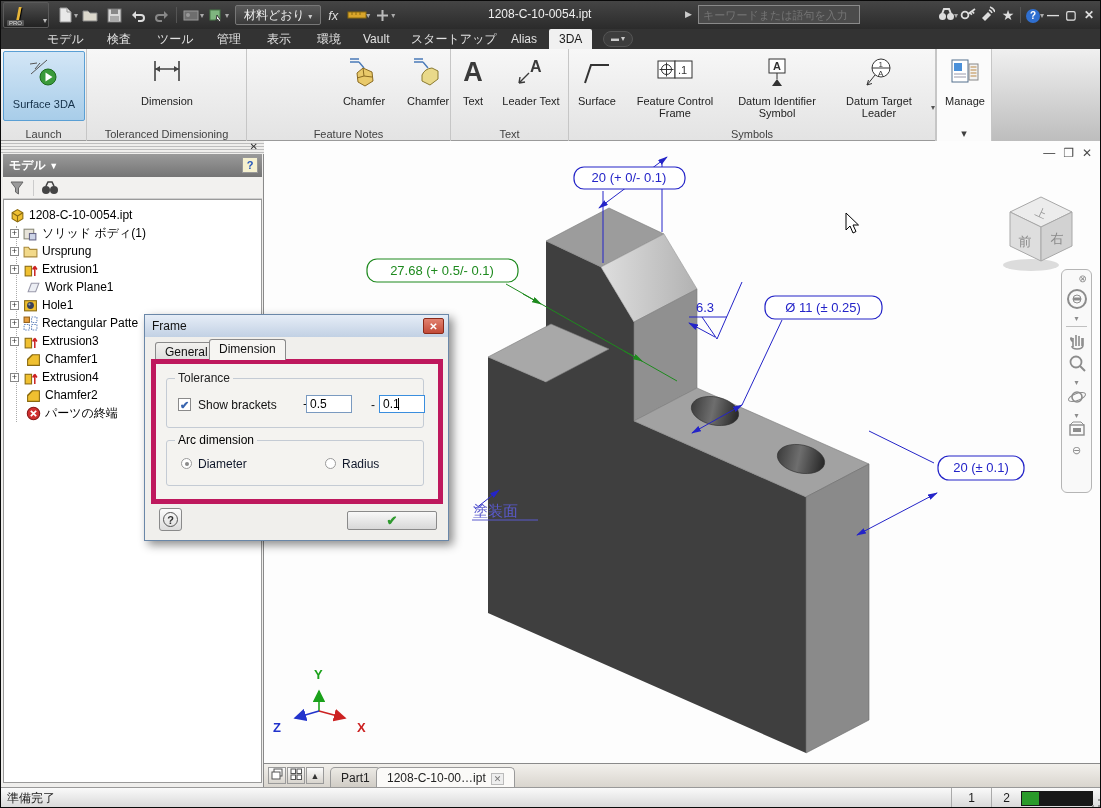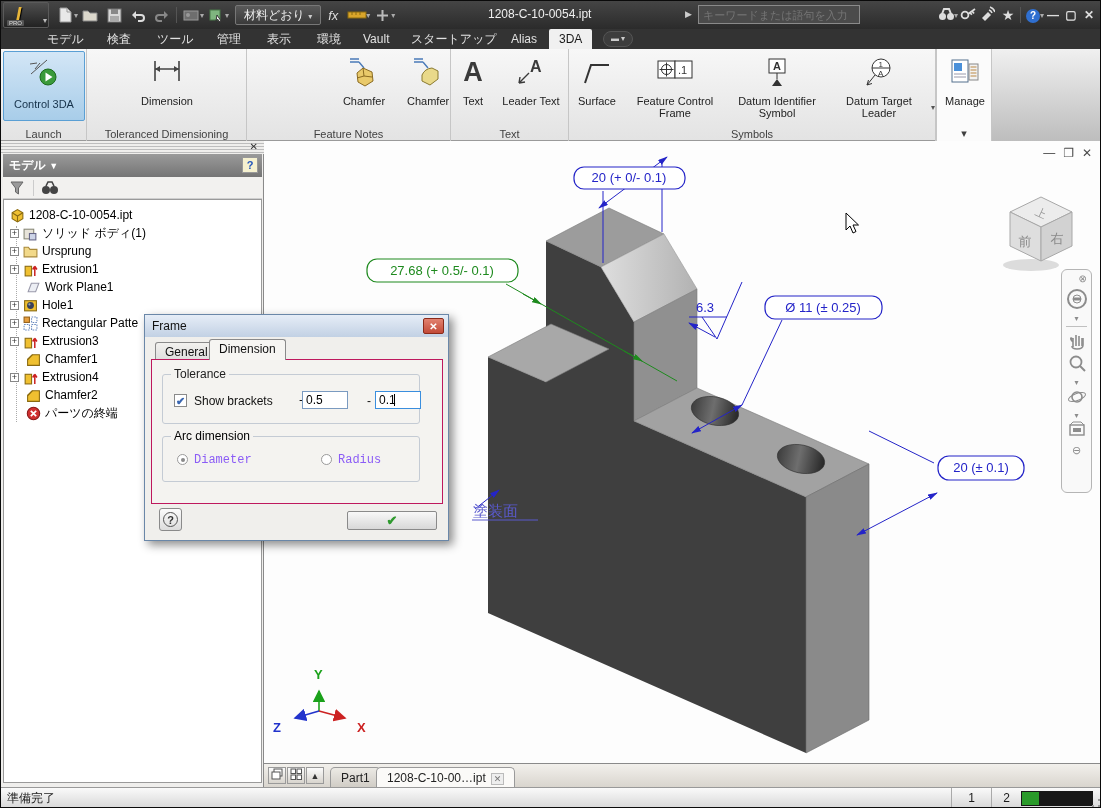--- a/index.html
+++ b/index.html
@@ -71,27 +71,27 @@
   .sprog .g{position:absolute;left:1px;top:1px;width:17px;height:13px;background:#2a9a2a;}
   .sgrip{position:absolute;right:1px;bottom:1px;width:10px;height:10px;background:
     radial-gradient(circle at 8px 2px,#999 1px,transparent 1.5px),
     radial-gradient(circle at 8px 8px,#999 1px,transparent 1.5px),
     radial-gradient(circle at 2px 8px,#999 1px,transparent 1.5px);}
   
   .dialog{position:absolute;left:143px;top:313px;width:305px;height:227px;background:#f0efec;border:1px solid #6a87a8;box-shadow:4px 4px 9px rgba(0,0,0,.45);z-index:50;}
   .dlg-title{position:absolute;left:0;top:0;width:100%;height:22px;background:linear-gradient(#e6edf7,#c2d1e4);font-size:12px;color:#111;line-height:22px;padding-left:7px;}
   .dlg-close{position:absolute;right:4px;top:3px;width:21px;height:16px;background:linear-gradient(#e28270,#c24a38);border:1px solid #8a2a1a;border-radius:2px;color:#fff;font-size:10px;text-align:center;line-height:15px;font-weight:bold;}
   .dlg-tab{position:absolute;height:19px;line-height:18px;font-size:12px;padding:0 9px;border:1px solid #8a8a8a;border-bottom:none;border-radius:3px 3px 0 0;color:#111;}
-  .dlg-frame{position:absolute;left:6px;top:44px;width:292px;height:145px;background:#f4f3f0;border:1px solid #be185d;}
+  .dlg-frame{position:absolute;left:6px;top:44px;width:292px;height:145px;background:#f4f3f0;border:5px solid #be185d;}
   .groupbox{position:absolute;border:1px solid #c4cbd4;border-radius:3px;}
   .gblabel{position:absolute;top:-8px;left:8px;background:#f4f3f0;padding:0 3px;font-size:12px;color:#222;}
   .gblabel.dis{color:#000000;}
   .cbx{position:absolute;width:13px;height:13px;background:#fff;border:1px solid #8a8a8a;color:#3a66b0;font-size:11px;line-height:12px;text-align:center;font-weight:bold;}
   .dtext{position:absolute;font-size:12px;color:#111;}
-  .dtext.dis{color:#8b5cf6;font-family:Liberation Mono, monospace;}
+  .dtext.dis{color:#0f172a;}
   .dinput{position:absolute;height:18px;width:46px;border:1px solid #7a9ac0;background:#fff;font-size:12px;padding:1px 3px;color:#000;}
   .dinput.focus{border:1px solid #3a8ede;}
   .caret{position:absolute;width:1px;height:12px;background:#000;}
   .radio{position:absolute;width:11px;height:11px;border:1px solid #9a9a9a;border-radius:6px;background:#fff;}
   .radio .dot{position:absolute;left:2.5px;top:2.5px;width:4px;height:4px;border-radius:3px;background:#8a8a8a;}
   .helpbtn{position:absolute;left:14px;top:193px;width:23px;height:23px;background:linear-gradient(#fcfcfc,#dcdcdc);border:1px solid #8a8a8a;border-radius:3px;text-align:center;}
   .helpbtn span{display:inline-block;margin-top:3px;width:15px;height:15px;border:1px solid #555;border-radius:9px;font-size:11px;line-height:14px;color:#333;font-weight:bold;}
   .okbtn{position:absolute;left:202px;top:196px;width:90px;height:19px;background:linear-gradient(#f8f8f8,#d8d8d8);border:1px solid #8a8a8a;border-radius:2px;text-align:center;color:#2f9a2f;font-size:13px;font-weight:bold;line-height:17px;}
 </style>
 </head>
@@ -222,21 +222,21 @@
   </div>
 
   <div class="ribbon">
     <div class="rgroup" style="left:0;width:86px;">
       <div class="activate">
         <svg width="34" height="38" style="margin-top:4px">
           <path d="M4 18L20 4M3 8l7-1M8 13l5-6" stroke="#555" fill="none"></path>
           <circle cx="21" cy="21" r="8" fill="#3a9a3a" stroke="#1d6a1d"></circle>
           <path d="M18.5 16.5v9l7-4.5z" fill="#fff"></path>
         </svg>
-        <div class="lb">Control 3DA</div>
+        <div class="lb">Surface 3DA</div>
       </div>
       <div class="glabel">Launch</div>
     </div>
 
     <div class="rgroup" style="left:86px;width:160px;">
       <div class="bigbtn" style="left:40px;width:80px;">
         <div class="ic">
             <svg width="34" height="28">
           <path d="M5 4v20M29 4v20M5 12h24" stroke="#444" stroke-width="1.6" fill="none"></path>
           <path d="M5 12l5-3v6zM29 12l-5-3v6z" fill="#444"></path>

